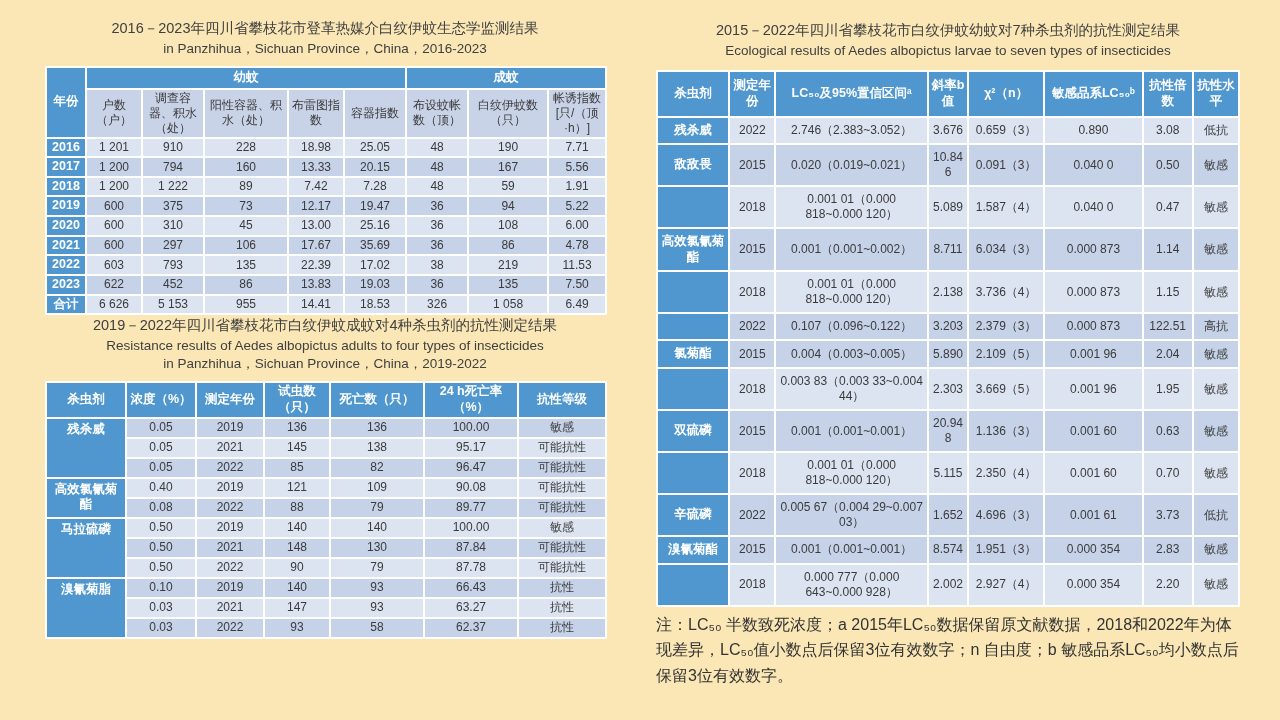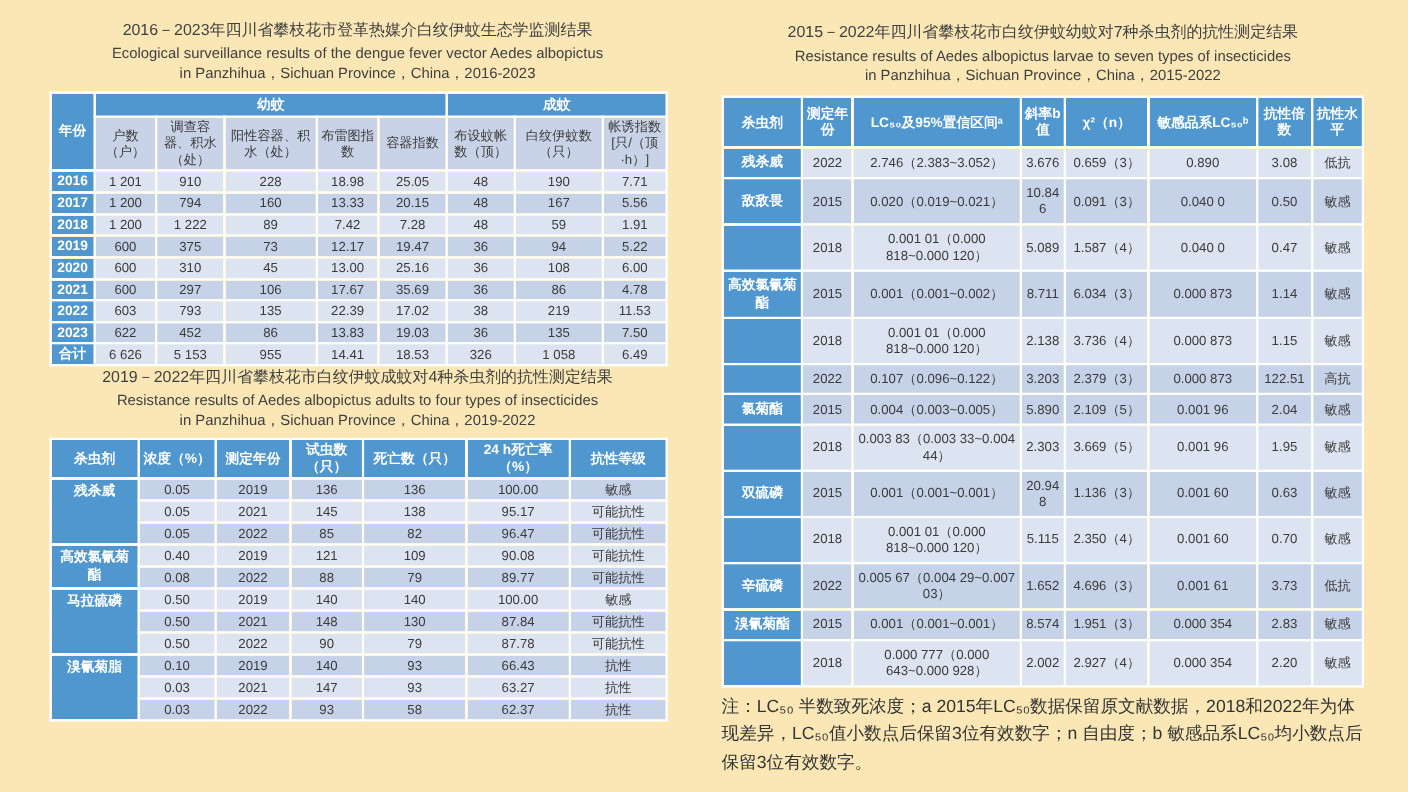--- a/index.html
+++ b/index.html
@@ -58,21 +58,20 @@
 </style>
 </head>
 <body>
 
 <div class="page">
 
   <div class="col col-left">
 
     <div class="title-block tb-first">
       <div class="title-zh">2016－2023年四川省攀枝花市登革热媒介白纹伊蚊生态学监测结果</div>
-      <div class="title-en">Ecological surveillance results of the dengue fever vector Aedes albopictus</div>
       <div class="title-en">in Panzhihua，Sichuan Province，China，2016-2023</div>
     </div>
 
     <table id="table1">
       <colgroup>
         <col style="width:40px">
           <col style="width:56px">
           <col style="width:62px">
         <col style="width:84px">
           <col style="width:56px">
@@ -323,22 +322,21 @@
           </tr>
         </tbody>
       </table>
 
   </div>
 
   <div class="col col-right">
 
     <div class="title-block tb-right">
       <div class="title-zh">2015－2022年四川省攀枝花市白纹伊蚊幼蚊对7种杀虫剂的抗性测定结果</div>
-      <div class="title-en">Resistance results of Aedes albopictus larvae to seven types of insecticides</div>
-      <div class="title-en">in Panzhihua，Sichuan Province，China，2015-2022</div>
+      <div class="title-en">Ecological results of Aedes albopictus larvae to seven types of insecticides</div>
     </div>
 
     <table id="table3">
       <colgroup>
         <col style="width:72px">
           <col style="width:46px">
           <col style="width:152px">
         <col style="width:40px">
           <col style="width:76px">
           <col style="width:98px">

